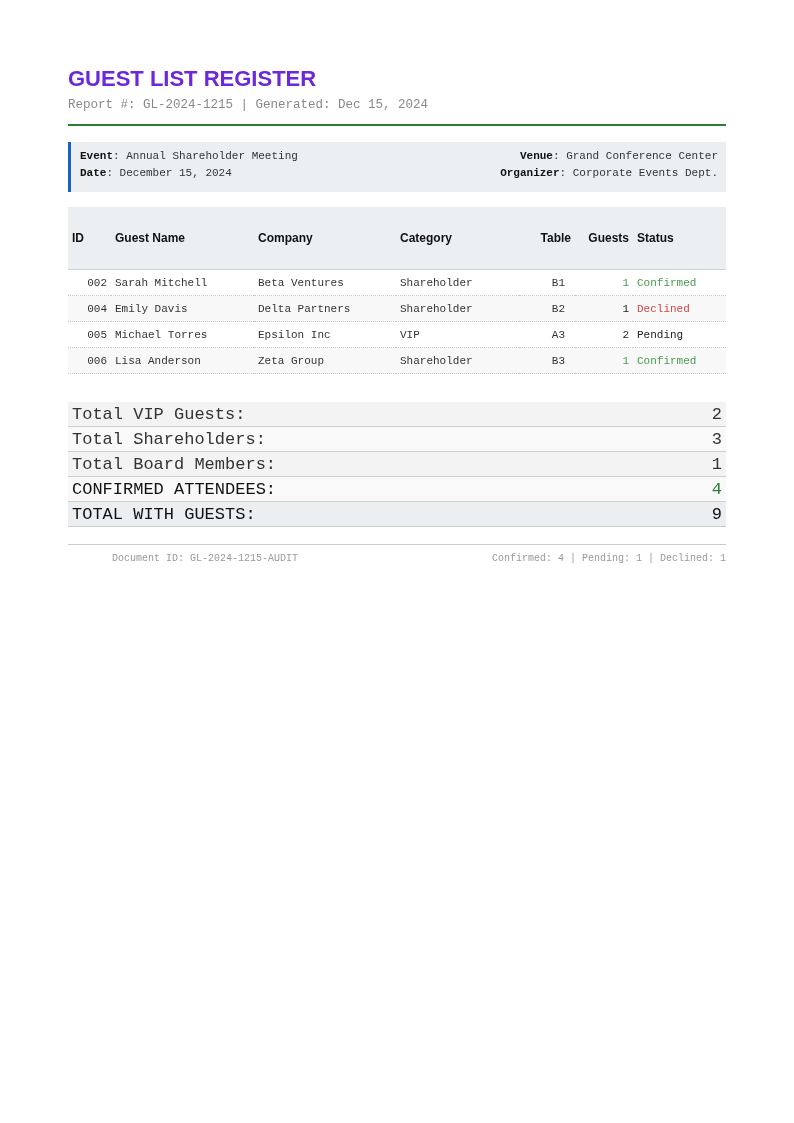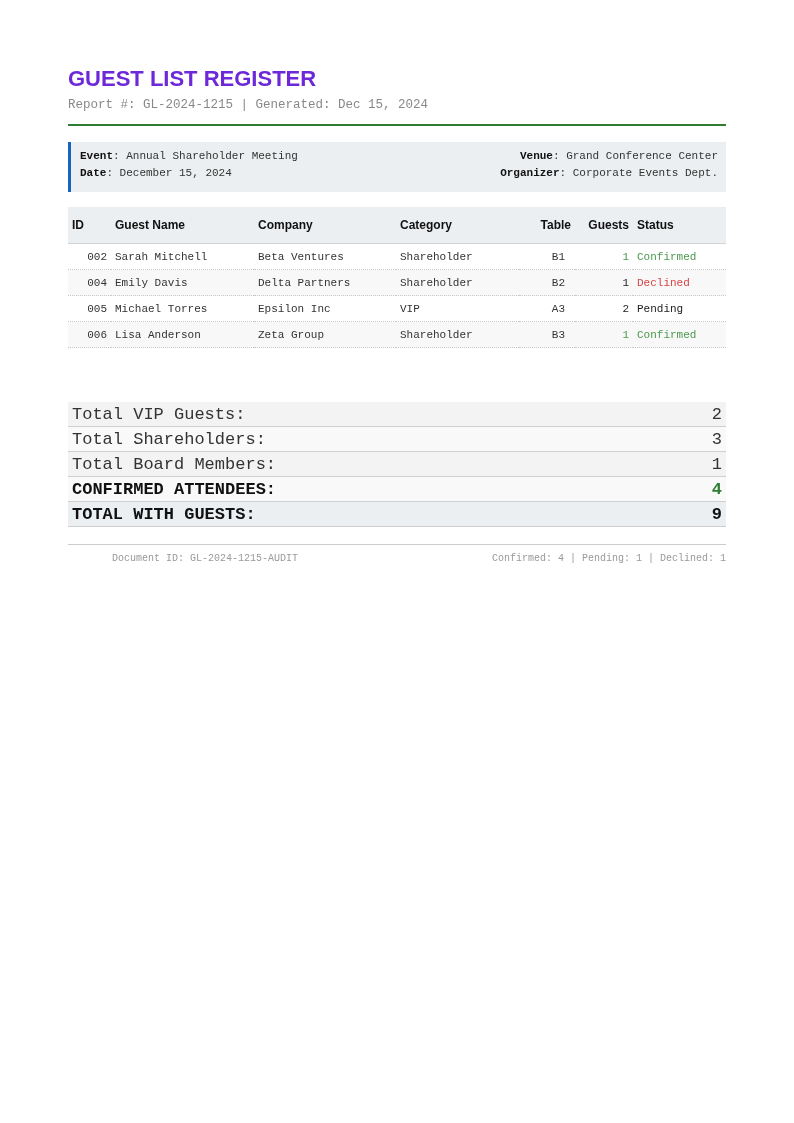--- a/index.html
+++ b/index.html
@@ -10,21 +10,21 @@
     .rule { position: absolute; top: 124px; left: 0; width: 658px; height: 2px; background: #2e7d32; }
     .infobox { position: absolute; top: 142px; left: 0; width: 658px; height: 50px; background: #eceff1; border-left: 3px solid #1565c0; box-sizing: border-box; font-size: 11px; color: #333; font-family: Liberation Mono, monospace; }
     .info-row { position: absolute; white-space: nowrap; }
     .info-row b { font-weight: bold; color: #111; }
     .ir-1 { left: 9px; top: 8px; }
     .ir-2 { left: 9px; top: 25px; }
     .ir-3 { right: 8px; top: 8px; }
     .ir-4 { right: 8px; top: 25px; }
 
     table.guests { position: absolute; top: 207px; left: 0; width: 658px; border-collapse: collapse; font-size: 11px; }
-    table.guests thead th { background: #eceff1; font-family: "Liberation Sans", sans-serif; font-weight: bold; font-size: 12px; color: #111; height: 36px; text-align: left; padding: 0 4px; border-bottom: 1px solid #cfd4d8; }
+    table.guests thead th { background: #eceff1; font-family: "Liberation Sans", sans-serif; font-weight: bold; font-size: 12px; color: #111; height: 28px; text-align: left; padding: 17px 4px; border-bottom: 1px solid #cfd4d8; }
     table.guests tbody td { height: 25px; padding: 0 4px; border-bottom: 1px dotted #c8c8c8; white-space: nowrap; color: #333; }
     table.guests tbody tr:nth-child(even) td { background: #f8f8f8; }
     .c-id { width: 35px; text-align: right !important; }
     .c-name { width: 135px; }
     .c-comp { width: 134px; }
     .c-cat { width: 115px; }
     .c-table { width: 42px; text-align: center !important; }
     .c-guests { width: 50px; text-align: right !important; }
     .c-status { }
     th.c-id { text-align: left !important; }
@@ -33,21 +33,21 @@
     td.c-table { text-align: right !important; padding-right: 10px !important; }
     .green { color: #4b9a4e !important; }
     .red { color: #d64545 !important; }
     .dark { color: #222 !important; }
 
     table.summary { position: absolute; top: 402px; left: 0; width: 658px; border-collapse: collapse; font-size: 17px; }
     table.summary td { height: 24px; padding: 0 4px; border-bottom: 1px solid #cfcfcf; color: #333; }
     table.summary tr:nth-child(odd) td { background: #f3f3f3; }
     table.summary tr:nth-child(even) td { background: #f9f9f9; }
     table.summary td.val { text-align: right; }
-    table.summary tr.bold td { font-weight: bold; color: #111; }
+    table.summary tr.bold td { font-weight: normal; color: #111; }
     table.summary tr.total td { background: #eceff1 !important; }
     .val-green { color: #2e7d32 !important; }
 
     .footer-rule { position: absolute; top: 544px; left: 0; width: 658px; height: 1px; background: #cccccc; }
     .footer-left { position: absolute; top: 553px; left: 0; font-size: 10px; color: #999; white-space: nowrap; padding-left: 44px; }
     .footer-right { position: absolute; top: 553px; right: 0; font-size: 10px; color: #999; white-space: nowrap; }
   </style>
 </head>
 <body>
 

